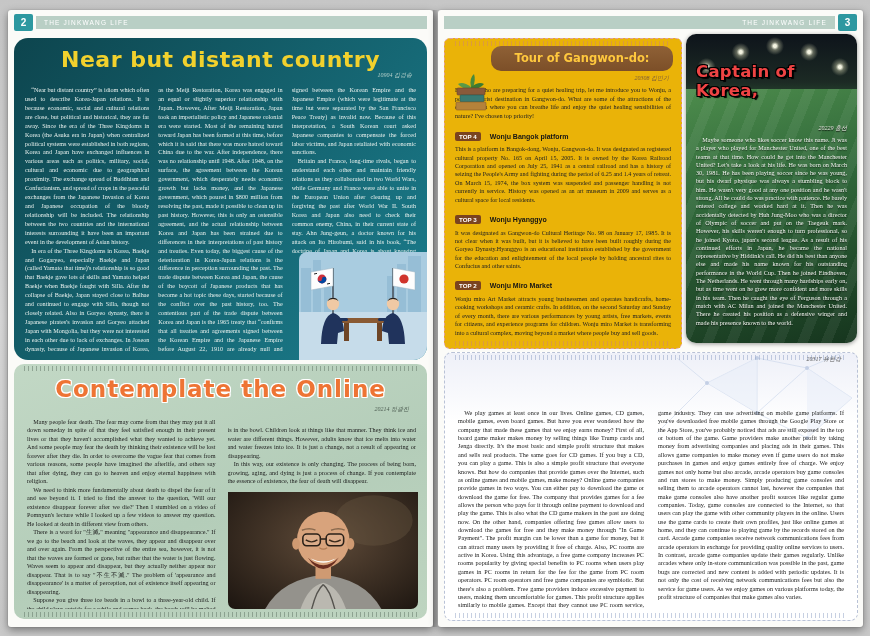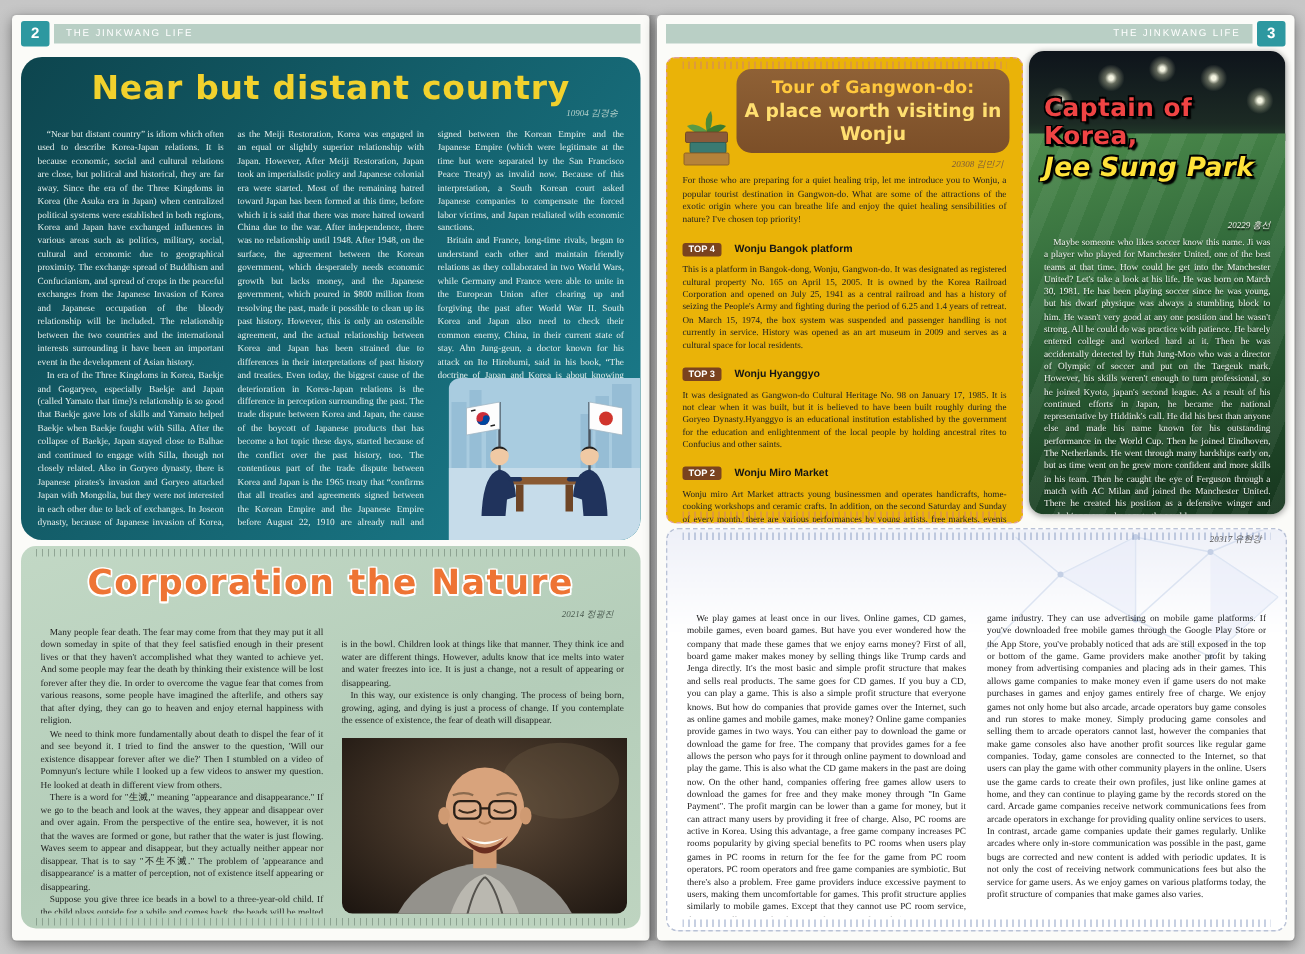--- a/index.html
+++ b/index.html
@@ -174,21 +174,21 @@
           <path d="M88.5,49 a6.2,6.2 0 0,1 11,0 q-5.5,-4 -11,0" fill="#222"></path>
           <path d="M106,92 q-1,-28 -12,-31 q-10,2 -11,18 l6,2 l1,11 z" fill="#20335c"></path>
           <rect x="79" y="66" width="9" height="3" rx="1.5" fill="#20335c"></rect>
         </svg>
       </div>
     </div>
 
     <div class="nature">
       <div class="hatch top"></div>
       <div class="hatch bottom"></div>
-      <div class="nature-title">Corporation the Nature</div>
+      <div class="nature-title">Contemplate the Online</div>
       <div class="nature-byline">20214 정광진</div>
       <div class="nature-cols">
         <div class="nature-col"> Many people fear death. The fear may come from that they may put it all down someday in spite of that they feel satisfied enough in their present lives or that they haven't accomplished what they wanted to achieve yet. And some people may fear the death by thinking their existence will be lost forever after they die. In order to overcome the vague fear that comes from various reasons, some people have imagined the afterlife, and others say that after dying, they can go to heaven and enjoy eternal happiness with religion.
  We need to think more fundamentally about death to dispel the fear of it and see beyond it. I tried to find the answer to the question, 'Will our existence disappear forever after we die?' Then I stumbled on a video of Pomnyun's lecture while I looked up a few videos to answer my question. He looked at death in different view from others.
  There is a word for "生滅," meaning "appearance and disappearance." If we go to the beach and look at the waves, they appear and disappear over and over again. From the perspective of the entire sea, however, it is not that the waves are formed or gone, but rather that the water is just flowing. Waves seem to appear and disappear, but they actually neither appear nor disappear. That is to say "不生不滅." The problem of 'appearance and disappearance' is a matter of perception, not of existence itself appearing or disappearing.
  Suppose you give three ice beads in a bowl to a three-year-old child. If the child plays outside for a while and comes back, the beads will be melted and turn into water. Then he will ask you why his beads are gone and water</div>
         <div class="nature-col nature-colB">
           <div class="txt">is in the bowl. Children look at things like that manner. They think ice and water are different things. However, adults know that ice melts into water and water freezes into ice. It is just a change, not a result of appearing or disappearing.
  In this way, our existence is only changing. The process of being born, growing, aging, and dying is just a process of change. If you contemplate the essence of existence, the fear of death will disappear.</div>
           <div class="monk">
@@ -230,21 +230,20 @@
     <div class="hdr-bar" style="left:6px;right:28px;">
       <div class="mast" style="text-align:right;padding-right:8px;">THE JINKWANG LIFE</div>
     </div>
     <div class="numbox" style="right:6px;">3</div>
 
     <div class="tour">
       <div class="hatch top"></div>
       <div class="hatch bottom"></div>
       <div class="tour-titlebox">
         <div class="tour-t1">Tour of Gangwon-do:</div>
-        <div class="tour-t2">A place worth visiting in Wonju</div>
       </div>
       <div class="books">
         <svg width="34" height="42" viewBox="0 0 34 42" xmlns="http://www.w3.org/2000/svg">
           <path d="M17,16 q-2,-9 3,-13 q2,6 -1,13 Z" fill="#4a8a3a"></path>
           <path d="M17,16 q-8,-6 -13,-3 q5,6 13,5 Z" fill="#5a9a46"></path>
           <path d="M17,16 q8,-6 13,-3 q-5,6 -13,5 Z" fill="#3c7a30"></path>
           <rect x="3" y="17" width="28" height="7" rx="1" fill="#8a5a3a" stroke="#6e4526" stroke-width=".6"></rect>
           <rect x="6" y="24" width="24" height="7" rx="1" fill="#3a7a72" stroke="#2a5a54" stroke-width=".6"></rect>
           <rect x="2" y="31" width="30" height="8" rx="1" fill="#b5823a" stroke="#8a5f26" stroke-width=".6"></rect>
         </svg>
@@ -268,21 +267,20 @@
         <div class="tour-text" style="white-space:pre-line;">Wonju miro Art Market attracts young businessmen and operates handicrafts, home-cooking workshops and ceramic crafts. In addition, on the second Saturday and Sunday of every month, there are various performances by young artists, free markets, events for citizens, and experience programs for children. Wonju miro Market is transforming into a cultural complex, moving beyond a market where people buy and sell goods.</div>
       </div>
 
     </div>
 
     <div class="captain">
       <div class="cap-sky"></div>
       <div class="cap-field"></div>
       <div class="cap-content">
         <div class="cap-t1">Captain of Korea,</div>
-        <div class="cap-t2">Jee Sung Park</div>
         <div class="cap-byline">20229 홍선</div>
         <div class="cap-body"> Maybe someone who likes soccer know this name. Ji was a player who played for Manchester United, one of the best teams at that time. How could he get into the Manchester United? Let's take a look at his life. He was born on March 30, 1981. He has been playing soccer since he was young, but his dwarf physique was always a stumbling block to him. He wasn't very good at any one position and he wasn't strong. All he could do was practice with patience. He barely entered college and worked hard at it. Then he was accidentally detected by Huh Jung-Moo who was a director of Olympic of soccer and put on the Taegeuk mark. However, his skills weren't enough to turn professional, so he joined Kyoto, japan's second league. As a result of his continued efforts in Japan, he became the national representative by Hiddink's call. He did his best than anyone else and made his name known for his outstanding performance in the World Cup. Then he joined Eindhoven, The Netherlands. He went through many hardships early on, but as time went on he grew more confident and more skills in his team. Then he caught the eye of Ferguson through a match with AC Milan and joined the Manchester United. There he created his position as a defensive winger and made his presence known to the world.</div>
       </div>
     </div>
 
     <div class="profit">
       <div class="mesh">
         <svg width="220" height="95" viewBox="0 0 220 95" xmlns="http://www.w3.org/2000/svg">
           <g stroke="#ccd8ec" stroke-width="1" fill="none" opacity=".8">
             <path d="M20,80 L70,30 L120,60 L170,15 L215,45"></path>

